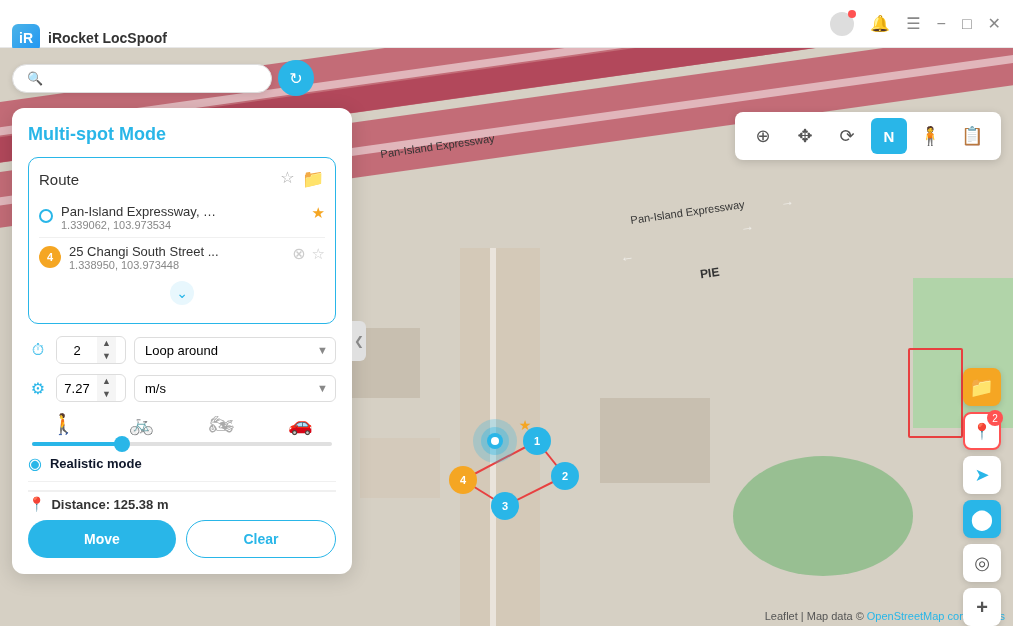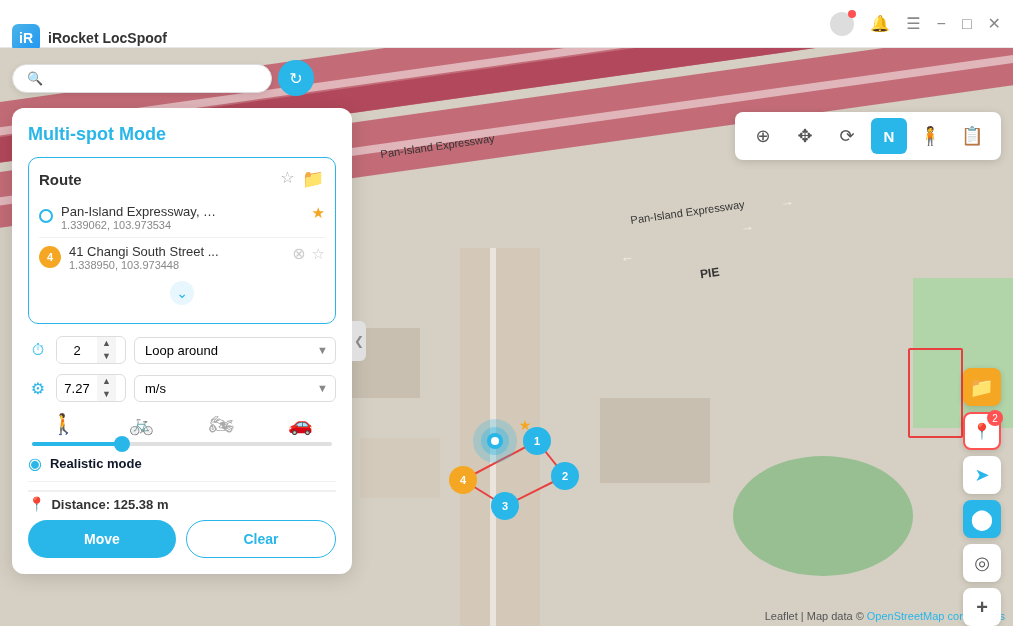--- a/index.html
+++ b/index.html
@@ -76,21 +76,21 @@
 
     
     .route-box {
       border: 1.5px solid #29b6e8; border-radius: 10px; padding: 10px;
       margin-bottom: 12px;
     }
     .route-header {
       display: flex; align-items: center; justify-content: space-between;
       margin-bottom: 8px;
     }
-    .route-label { font-size: 15px; font-weight: 700; color: #333; }
+    .route-label { font-size: 15px; font-weight: 400; color: #333; }
     .route-header-icons { display: flex; gap: 8px; }
     .route-icon { font-size: 16px; color: #aaa; cursor: pointer; }
 
     .route-item { display: flex; align-items: flex-start; gap: 8px; padding: 6px 0; }
     .route-item + .route-item { border-top: 1px solid #f0f0f0; }
     .route-dot {
       width: 22px; height: 22px; border-radius: 50%; display: flex; align-items: center;
       justify-content: center; font-size: 11px; font-weight: bold; flex-shrink: 0; margin-top: 2px;
     }
     .route-dot.orange { background: #f5a623; color: white; }
@@ -386,21 +386,21 @@
           <div class="route-coords">1.339062, 103.973534</div>
         </div>
         <div class="route-item-icons">
           <span class="route-item-icon star">★</span>
         </div>
       </div>
 
       <div class="route-item">
         <div class="route-dot orange">4</div>
         <div class="route-info">
-          <div class="route-name">41 Changi South Street ...</div>
+          <div class="route-name">25 Changi South Street ...</div>
           <div class="route-coords">1.338950, 103.973448</div>
         </div>
         <div class="route-item-icons">
           <span class="route-item-icon" style="font-size:16px;">⊗</span>
           <span class="route-item-icon">☆</span>
         </div>
       </div>
 
       <div class="expand-btn">
         <div class="expand-icon">⌄</div>

